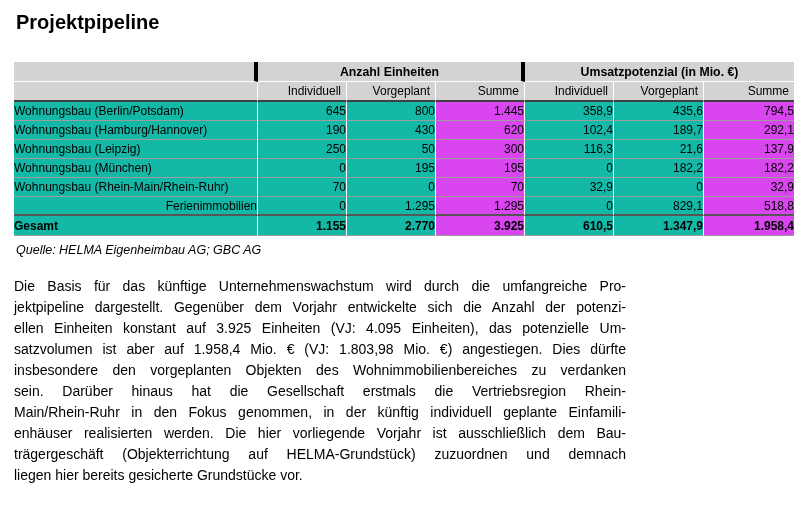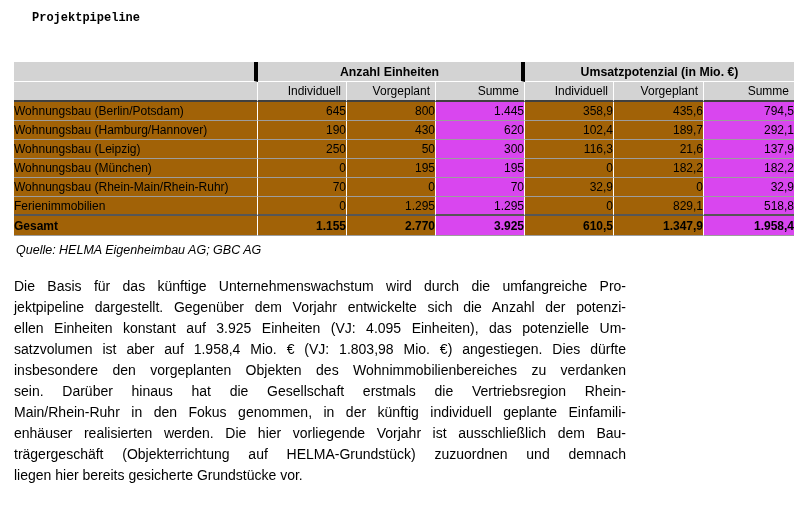--- a/index.html
+++ b/index.html
@@ -3,22 +3,22 @@
 <meta charset="utf-8">
 <style>
   html,body { margin:0; padding:0; }
   body {
     width:808px; height:505px;
     background:#ffffff; color:#000000;
     font-family:"Liberation Sans","DejaVu Sans",sans-serif;
     position:relative; overflow:hidden;
   }
   .title {
-    position:absolute; left:32px; top:11px;
-    font-size:12px; font-weight:bold;font-family:Liberation Mono, monospace;
+    position:absolute; left:16px; top:11px;
+    font-size:20px; font-weight:bold;
   }
   table.pipeline {
     position:absolute; left:14px; top:62px;
     width:780px; border-collapse:separate; border-spacing:0;
     table-layout:fixed; font-size:12px;
   }
   table.pipeline th, table.pipeline td {
     vertical-align:middle; white-space:nowrap; overflow:hidden;
     padding:0;
   }
@@ -26,27 +26,27 @@
     background:#d3d3d3; font-weight:bold; text-align:center;
     height:19px; border-bottom:1px solid #ffffff; border-right:4px solid #000000;
     font-size:12.3px;
   }
   tr.sh th {
     background:#d3d3d3; font-weight:normal; text-align:right;
     padding-right:5px; height:18px;
     border-bottom:2px solid #404040; border-right:1px solid #ffffff;
   }
   tbody td {
-    height:18px; background:#a16207;
+    height:18px; background:#14b8a6;
     border-bottom:1px solid #9d9d9d; border-right:1px solid #ffffff;
   }
   td.lbl { text-align:left; padding-left:4px; }
   td.num { text-align:right; padding-right:5px; }
   td.sum { background:#d946ef; }
-  tr.pre-total td { border-bottom:2px solid #565656; height:17px; }
+  tr.pre-total td { border-bottom:2px solid #565656; height:17px;text-align:right; }
   tr.total td { font-weight:bold; height:19px;margin-left:8px; }
   table.pipeline th:last-child, table.pipeline td:last-child { border-right:none; }
   .source {
     position:absolute; left:16px; top:243px;
     font-style:italic; font-size:12.5px;
   }
   .bodytext {
     position:absolute; left:14px; top:276px; width:612px;
     font-size:14px; line-height:21px;
   }

